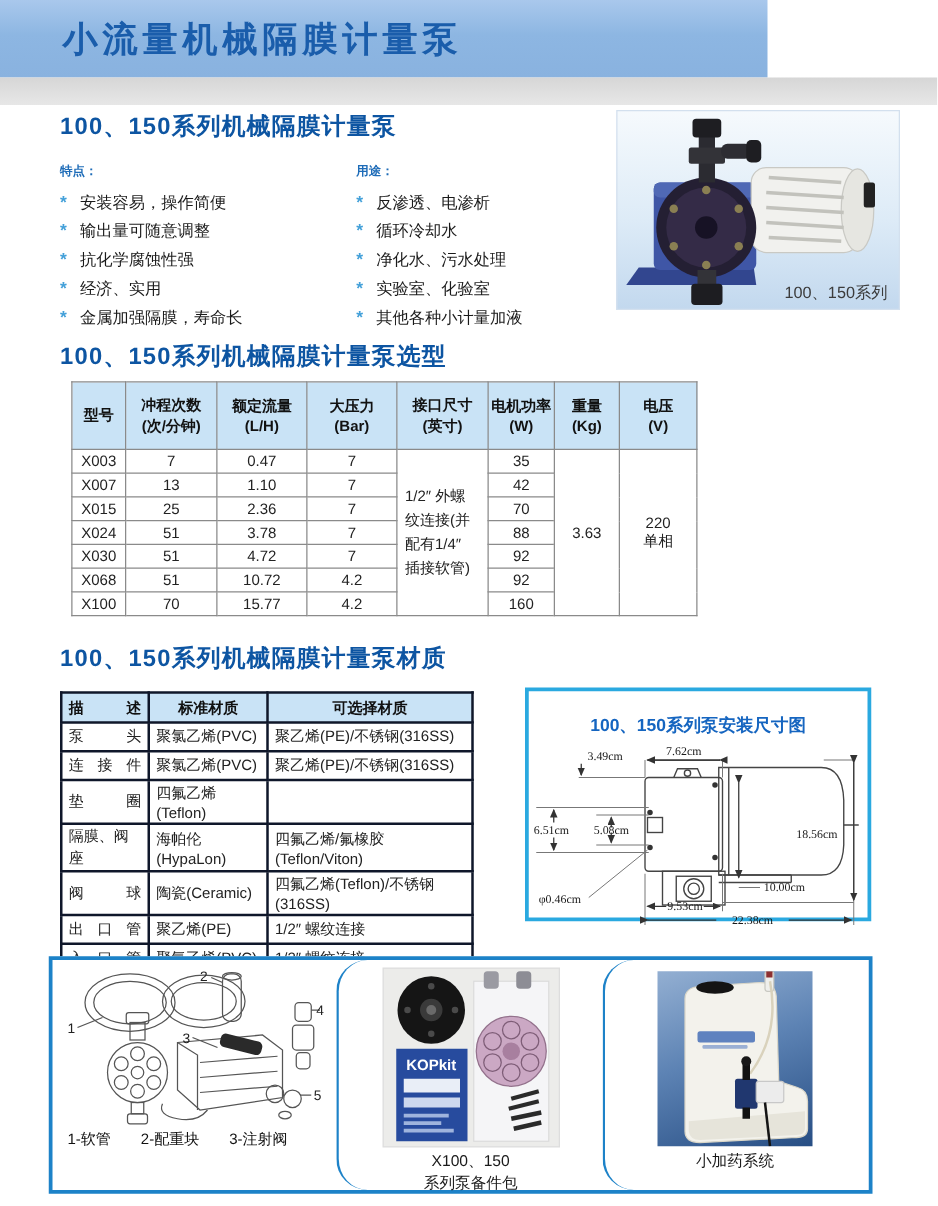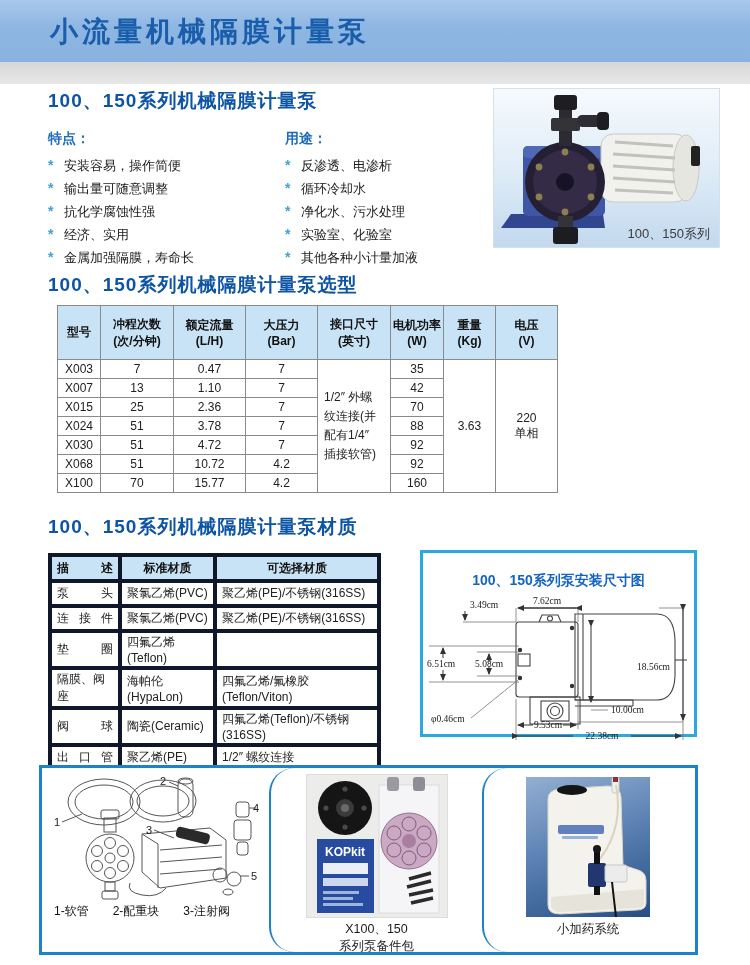--- a/index.html
+++ b/index.html
@@ -1,53 +1,53 @@
 <!DOCTYPE html>
 <html><head>
 <meta charset="utf-8">
 <style>
   html,body{margin:0;padding:0;background:#ffffff;}
   .page{position:relative;width:750px;height:965px;background:#ffffff;overflow:hidden;
         font-family:"Liberation Sans", sans-serif;color:#222;}
   
-  .hdr{position:absolute;left:0;top:0;width:750px;height:62px;
-       background:linear-gradient(180deg,#a9c8ec 0%,#8db6e2 45%,#89b2df 100%);}
+  .hdr{position:absolute;left:0;top:0;width:598px;height:62px;
+       background:linear-gradient(180deg,#a9c8ec 0%,#8db6e2 45%,#89b2df 100%);padding-left:16px;}
   .hdr-title{position:absolute;left:50px;top:13px;font-size:28px;font-weight:bold;
        color:#1a5dab;letter-spacing:4px;}
   .graybar{position:absolute;left:0;top:62px;width:750px;height:22px;
        background:linear-gradient(180deg,#d6d6d6,#e7e7e7);}
   
   .sec-title{position:absolute;font-size:19px;font-weight:bold;color:#0d55a2;letter-spacing:1px;}
   .t1{left:48px;top:88px;}
   .t2{left:48px;top:272px;}
   .t3{left:48px;top:514px;}
   
   .list-col{position:absolute;top:130px;width:230px;}
   .lc1{left:48px;} .lc2{left:285px;}
-  .list-label{font-size:14px;font-weight:bold;color:#1e6cb8;margin-bottom:6px;}
+  .list-label{font-size:10px;font-weight:bold;color:#1e6cb8;margin-bottom:6px;}
   .feat-item{display:flex;align-items:flex-start;font-size:13px;line-height:23px;color:#1a1a1a;}
   .bullet{color:#43a0d9;width:16px;flex:0 0 16px;font-weight:bold;font-size:14px;}
   
   .photo{position:absolute;left:493px;top:88px;width:227px;height:160px;
        background:linear-gradient(180deg,#f6fafd 0%,#ddebf7 55%,#c2d8ee 100%);
        box-shadow:0 0 0 1px #d3e0ee inset;}
   .photo-cap{position:absolute;right:10px;bottom:5px;font-size:13px;color:#3c3c3c;}
   
   .sel-table{position:absolute;left:57px;top:305px;border-collapse:collapse;table-layout:fixed;
        width:500px;font-size:12px;}
   .sel-table th,.sel-table td{border:1px solid #8a8a8a;padding:0 2px;text-align:center;vertical-align:middle;}
   .sel-table{border:1.5px solid #4d4d4d;}
   .sel-table th{background:#c9e3f6;font-weight:bold;height:26px;color:#111;}
   .sel-table thead tr{height:54px;}
   .sel-table tbody tr{height:19px;}
   .sel-table .iface{text-align:left;padding:3px 6px;line-height:1.6;}
   
   .mat-table{position:absolute;left:48px;top:553px;border-collapse:collapse;table-layout:fixed;
        width:329px;font-size:12px;}
-  .mat-table th,.mat-table td{border:4px solid #0f172a;padding:1px 5px;vertical-align:middle;text-align:left;}
+  .mat-table th,.mat-table td{border:2px solid #0f172a;padding:1px 5px;vertical-align:middle;text-align:left;}
   .mat-table{border:1.5px solid #4d4d4d;}
   .mat-table th{background:#c9e3f6;height:20px;font-weight:bold;color:#111;}
   .mat-table td{height:19px;}
   .just{text-align:justify;text-align-last:justify;}
   .mat-center{text-align:center;}
   .mat-table th.mc{text-align:center;}
   
   .diag{position:absolute;left:420px;top:550px;width:277px;height:187px;border:3px solid #2aa9e0;
        background:#ffffff;box-sizing:border-box;}
   .diag-title{margin-top:19px;text-align:center;font-size:14px;font-weight:bold;color:#1565c0;}

